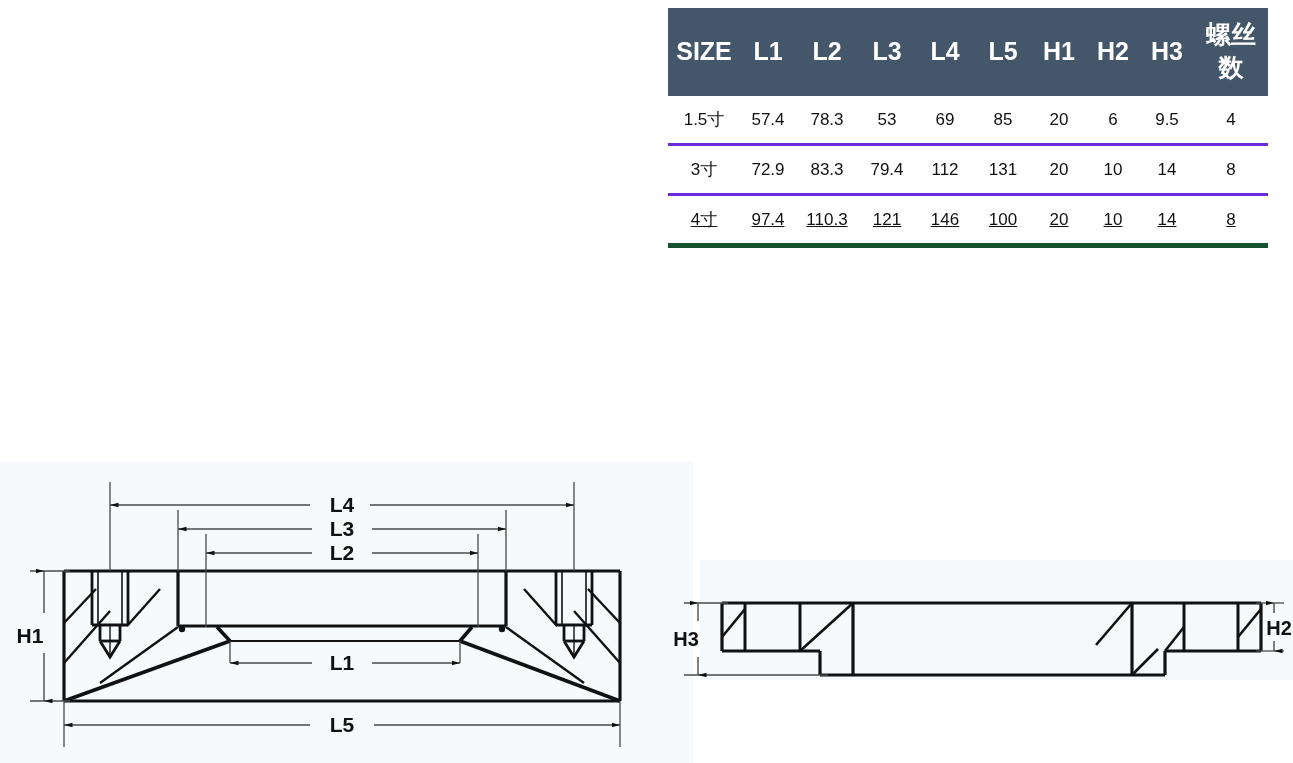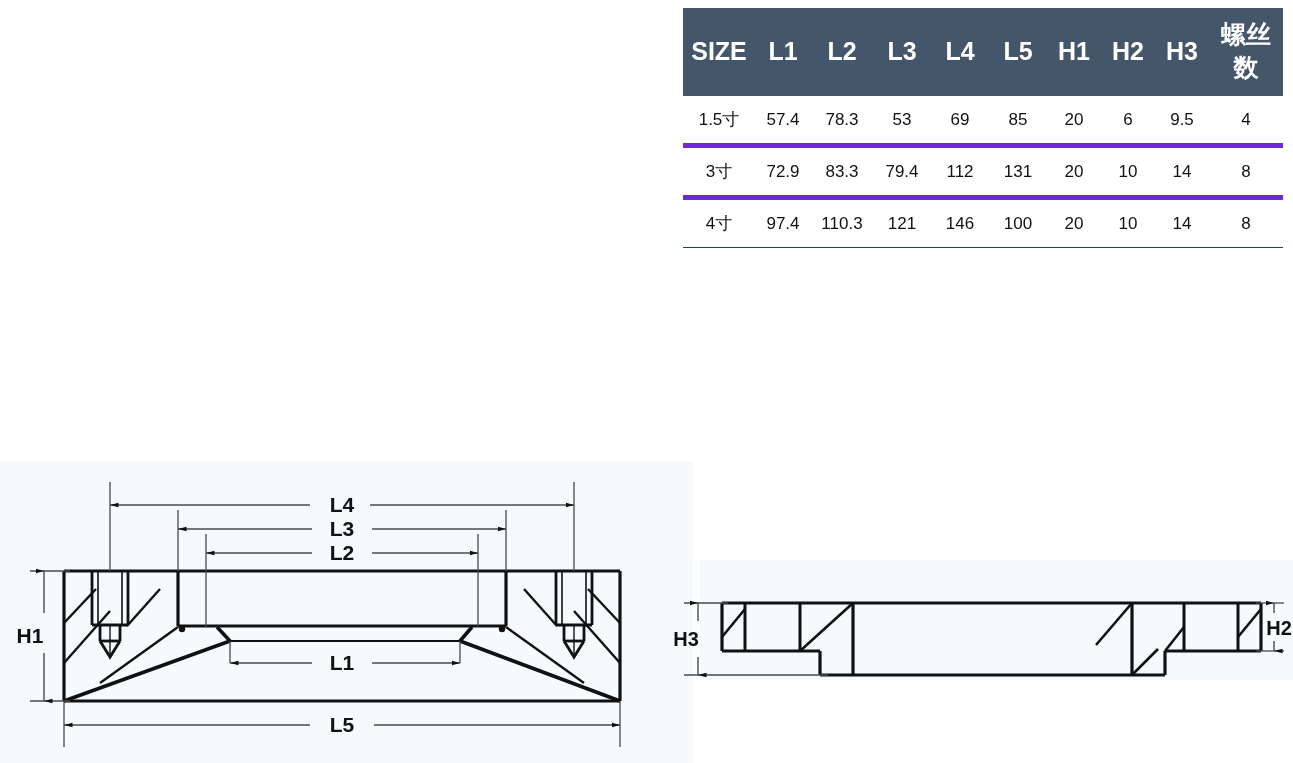--- a/index.html
+++ b/index.html
@@ -11,21 +11,21 @@
     width: 1293px;
     height: 763px;
     position: relative;
     overflow: hidden;
     font-family: "Liberation Sans", "DejaVu Sans", sans-serif;
   }
 
   
   #spec-table-wrap {
     position: absolute;
-    left: 683px;
+    left: 668px;
     top: 8px;
     width: 600px;
   }
   table.spec {
     border-collapse: collapse;
     width: 600px;
     table-layout: fixed;
   }
   table.spec thead th {
     background: #44566a;
@@ -36,26 +36,27 @@
     text-align: center;
     letter-spacing: 0px;
     border: none;
   }
   table.spec thead th.size-col { }
   table.spec tbody td {
     font-size: 17px;
     color: #111111;
     text-align: center;
     padding: 12px 0 12px 0;
-    border-bottom: 5px solid #6d28d9;
+    border-bottom: 3px solid #6d28d9;
     background: #ffffff;
     font-weight: 400;
   }
   table.spec tbody tr:last-child td {
-    border-bottom: 1px solid #14532d;
+    border-bottom: 5px solid #14532d;
+    text-decoration: underline;
   }
 
   
   .drawing-panel {
     position: absolute;
     background: #f7fafd;
   }
   #front-view-panel {
     left: 0px;
     top: 462px;

